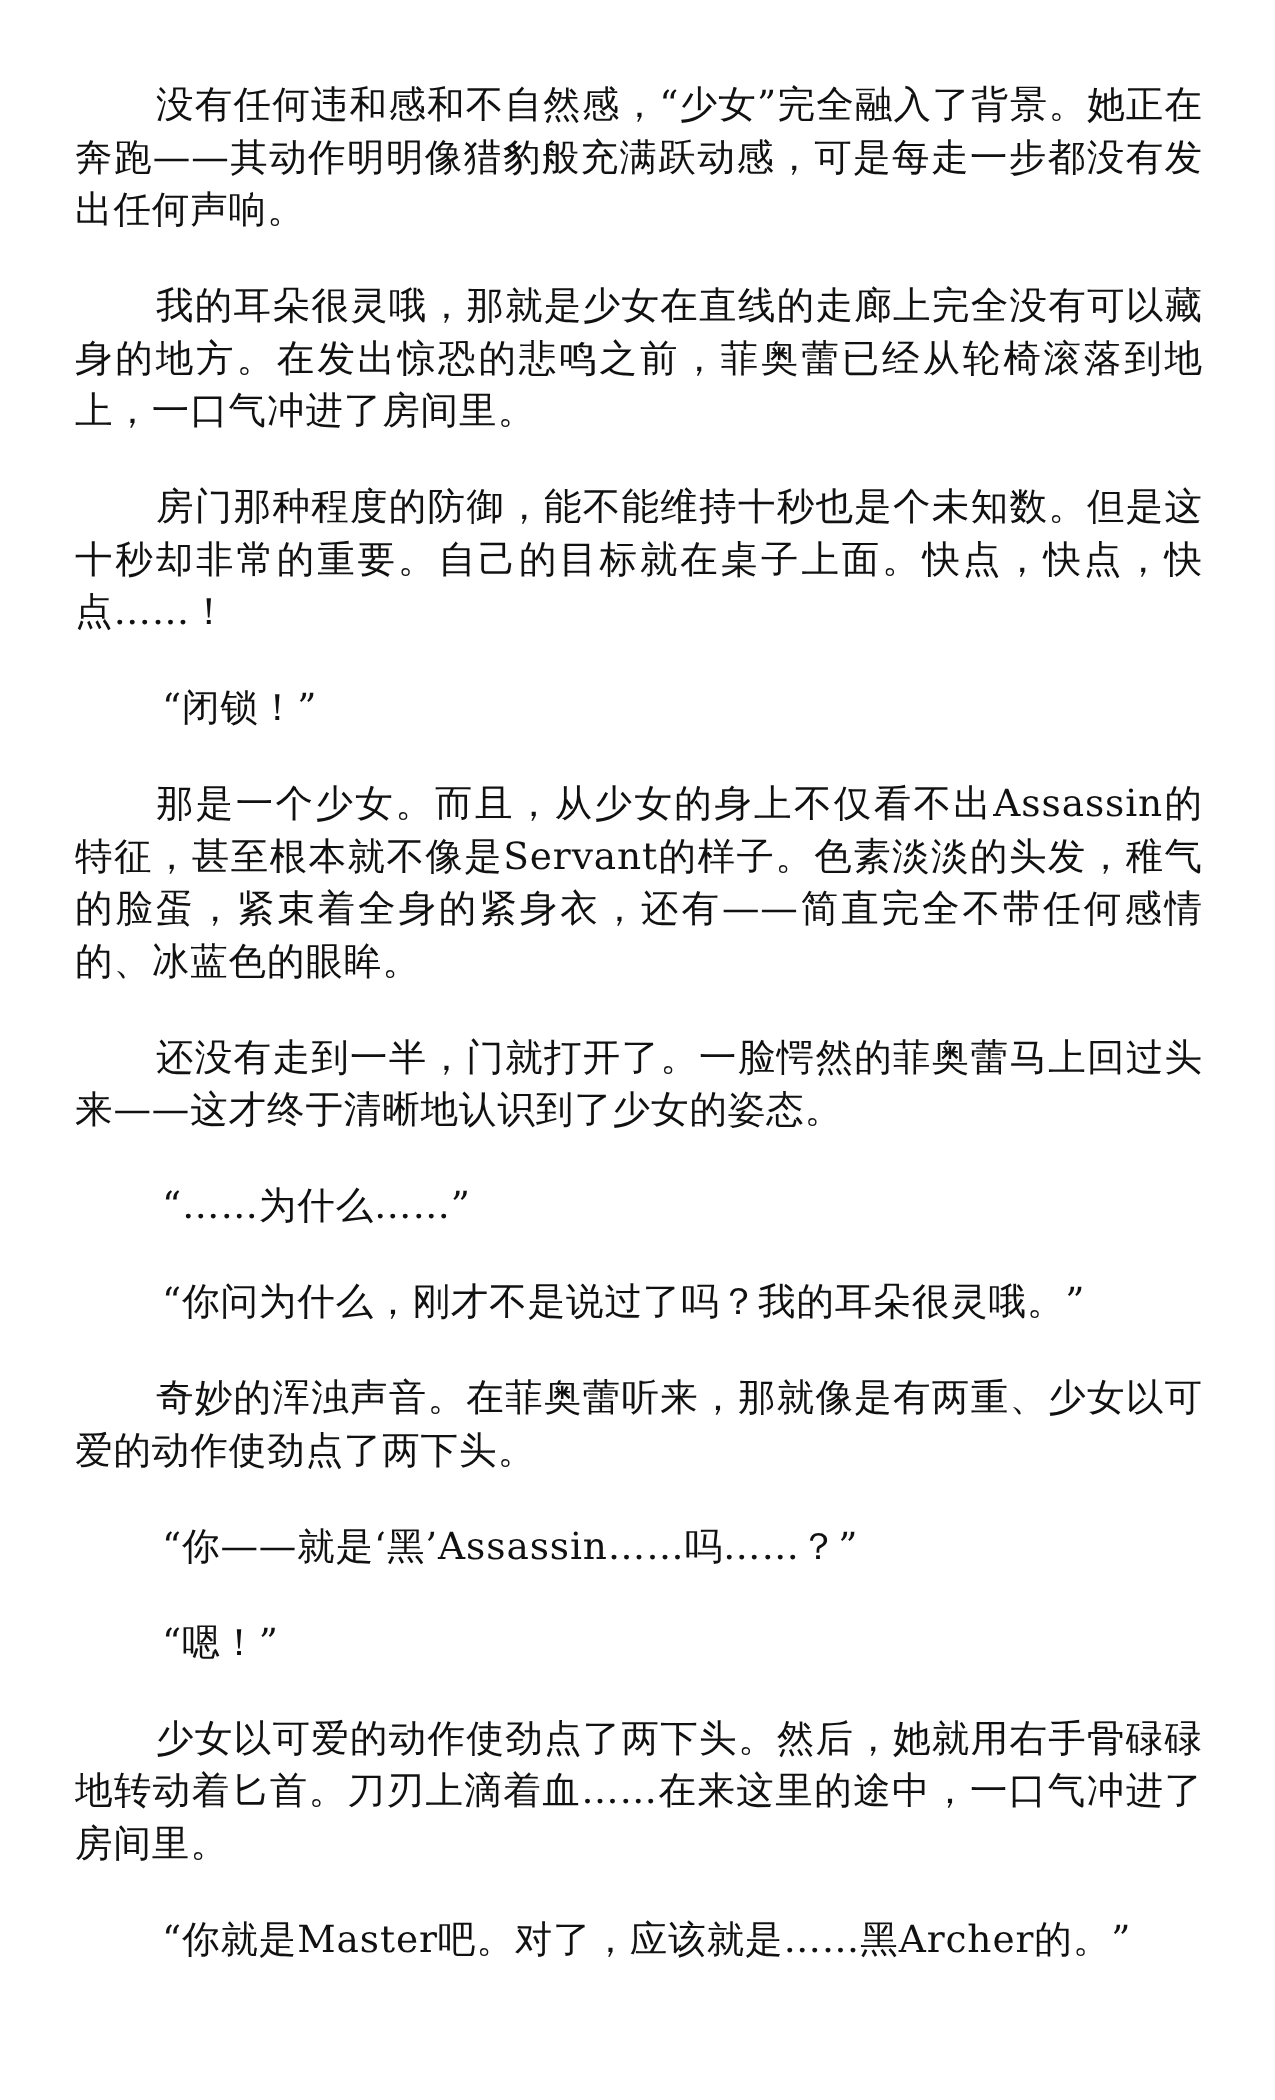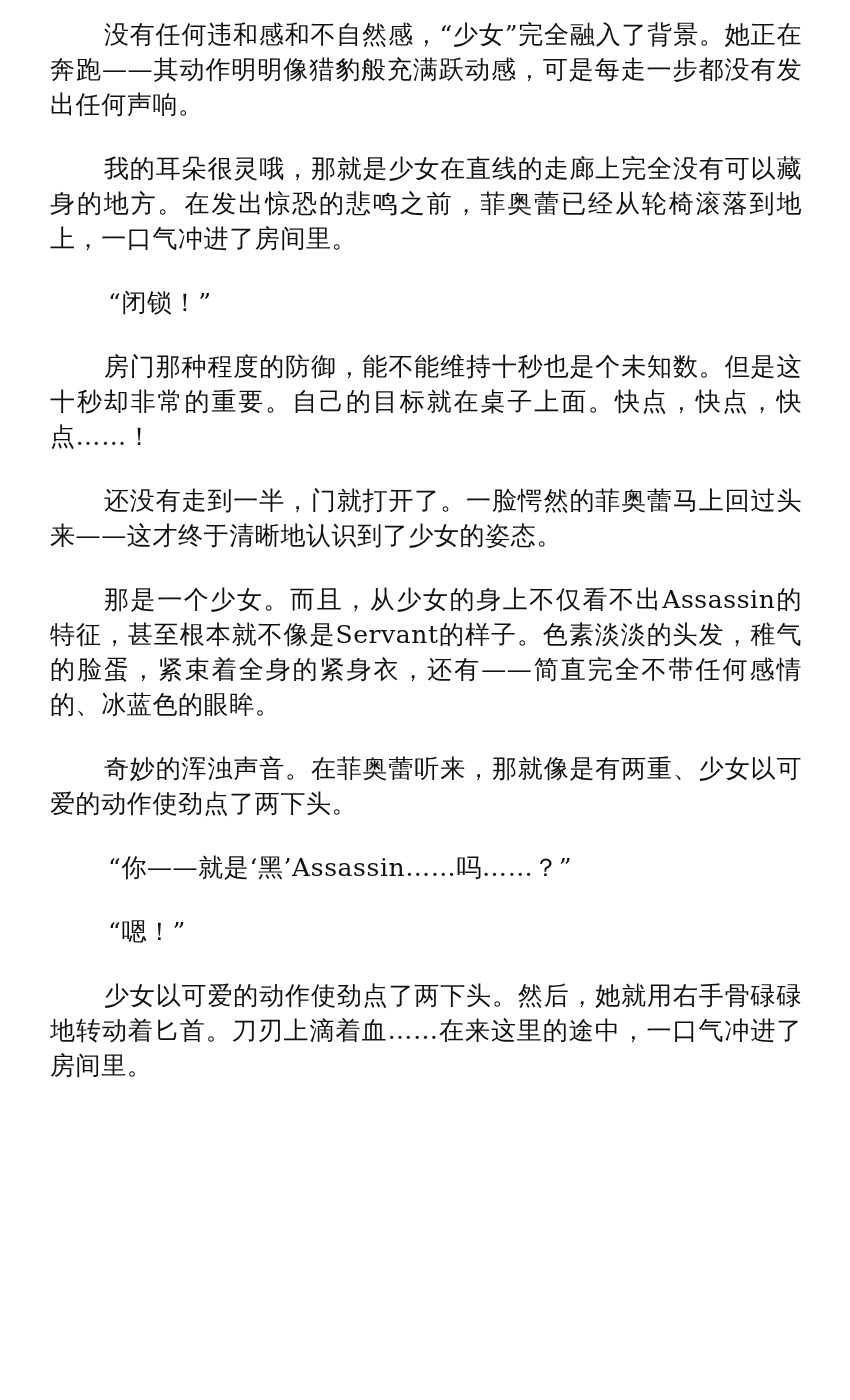--- a/index.html
+++ b/index.html
@@ -1,39 +1,42 @@
 <!DOCTYPE html>
 <html><head>
 <meta charset="utf-8">
 <style>
   html, body { margin: 0; padding: 0; background: #ffffff; }
   body { width: 850px; height: 1400px; overflow: hidden; }
   .page {
     position: relative;
-    padding: 17px 48px 0 50px;
+    padding: 52px 48px 0 50px;
     font-family: "DejaVu Serif", "Liberation Serif", serif;
     font-size: 25px;
     line-height: 35px;
     color: #111111;
     letter-spacing: 0.6px;
   }
   .para {
     margin: 0 0 29px 0;
     text-indent: 54px;
     text-align: justify;
   }
   .para.dialogue { text-indent: 58px; }
 </style>
 </head>
 <body>
 
 <div class="page">
   <p class="para">没有任何违和感和不自然感，“少女”完全融入了背景。她正在奔跑——其动作明明像猎豹般充满跃动感，可是每走一步都没有发出任何声响。</p>
   <p class="para">我的耳朵很灵哦，那就是少女在直线的走廊上完全没有可以藏身的地方。在发出惊恐的悲鸣之前，菲奥蕾已经从轮椅滚落到地上，一口气冲进了房间里。</p>
+  <p class="para">房门那种程度的防御，能不能维持十秒也是个未知数。但是这十秒却非常的重要。自己的目标就在桌子上面。快点，快点，快点……！</p>
   <p class="para dialogue">“闭锁！”</p>
-  <p class="para">房门那种程度的防御，能不能维持十秒也是个未知数。但是这十秒却非常的重要。自己的目标就在桌子上面。快点，快点，快点……！</p>
+  <p class="para">那是一个少女。而且，从少女的身上不仅看不出Assassin的特征，甚至根本就不像是Servant的样子。色素淡淡的头发，稚气的脸蛋，紧束着全身的紧身衣，还有——简直完全不带任何感情的、冰蓝色的眼眸。</p>
   <p class="para">还没有走到一半，门就打开了。一脸愕然的菲奥蕾马上回过头来——这才终于清晰地认识到了少女的姿态。</p>
-  <p class="para">那是一个少女。而且，从少女的身上不仅看不出Assassin的特征，甚至根本就不像是Servant的样子。色素淡淡的头发，稚气的脸蛋，紧束着全身的紧身衣，还有——简直完全不带任何感情的、冰蓝色的眼眸。</p>
+  <p class="para dialogue">“……为什么……”</p>
+  <p class="para dialogue">“你问为什么，刚才不是说过了吗？我的耳朵很灵哦。”</p>
   <p class="para">奇妙的浑浊声音。在菲奥蕾听来，那就像是有两重、少女以可爱的动作使劲点了两下头。</p>
   <p class="para dialogue">“你——就是‘黑’Assassin……吗……？”</p>
   <p class="para dialogue">“嗯！”</p>
   <p class="para">少女以可爱的动作使劲点了两下头。然后，她就用右手骨碌碌地转动着匕首。刀刃上滴着血……在来这里的途中，一口气冲进了房间里。</p>
+  <p class="para dialogue">“你就是Master吧。对了，应该就是……黑Archer的。”</p>
 </div>
 
 </body></html>

